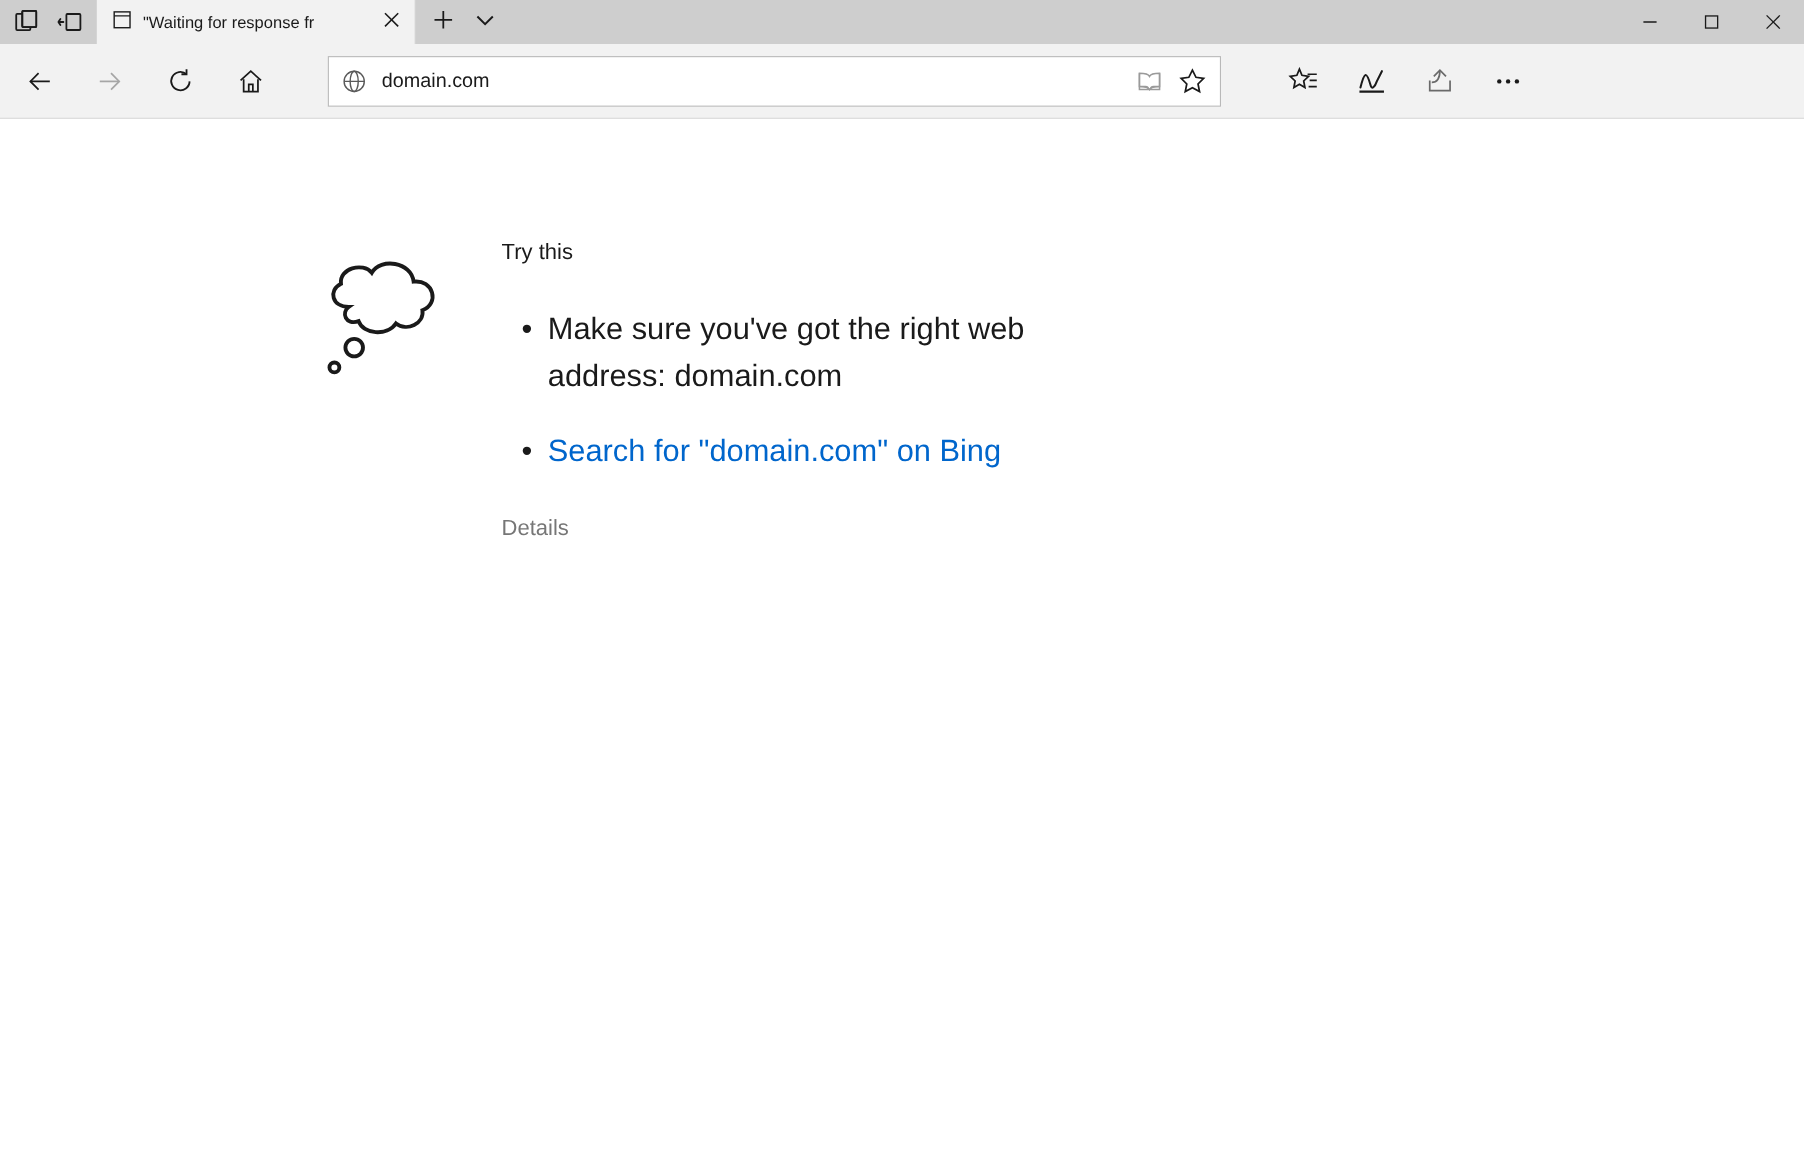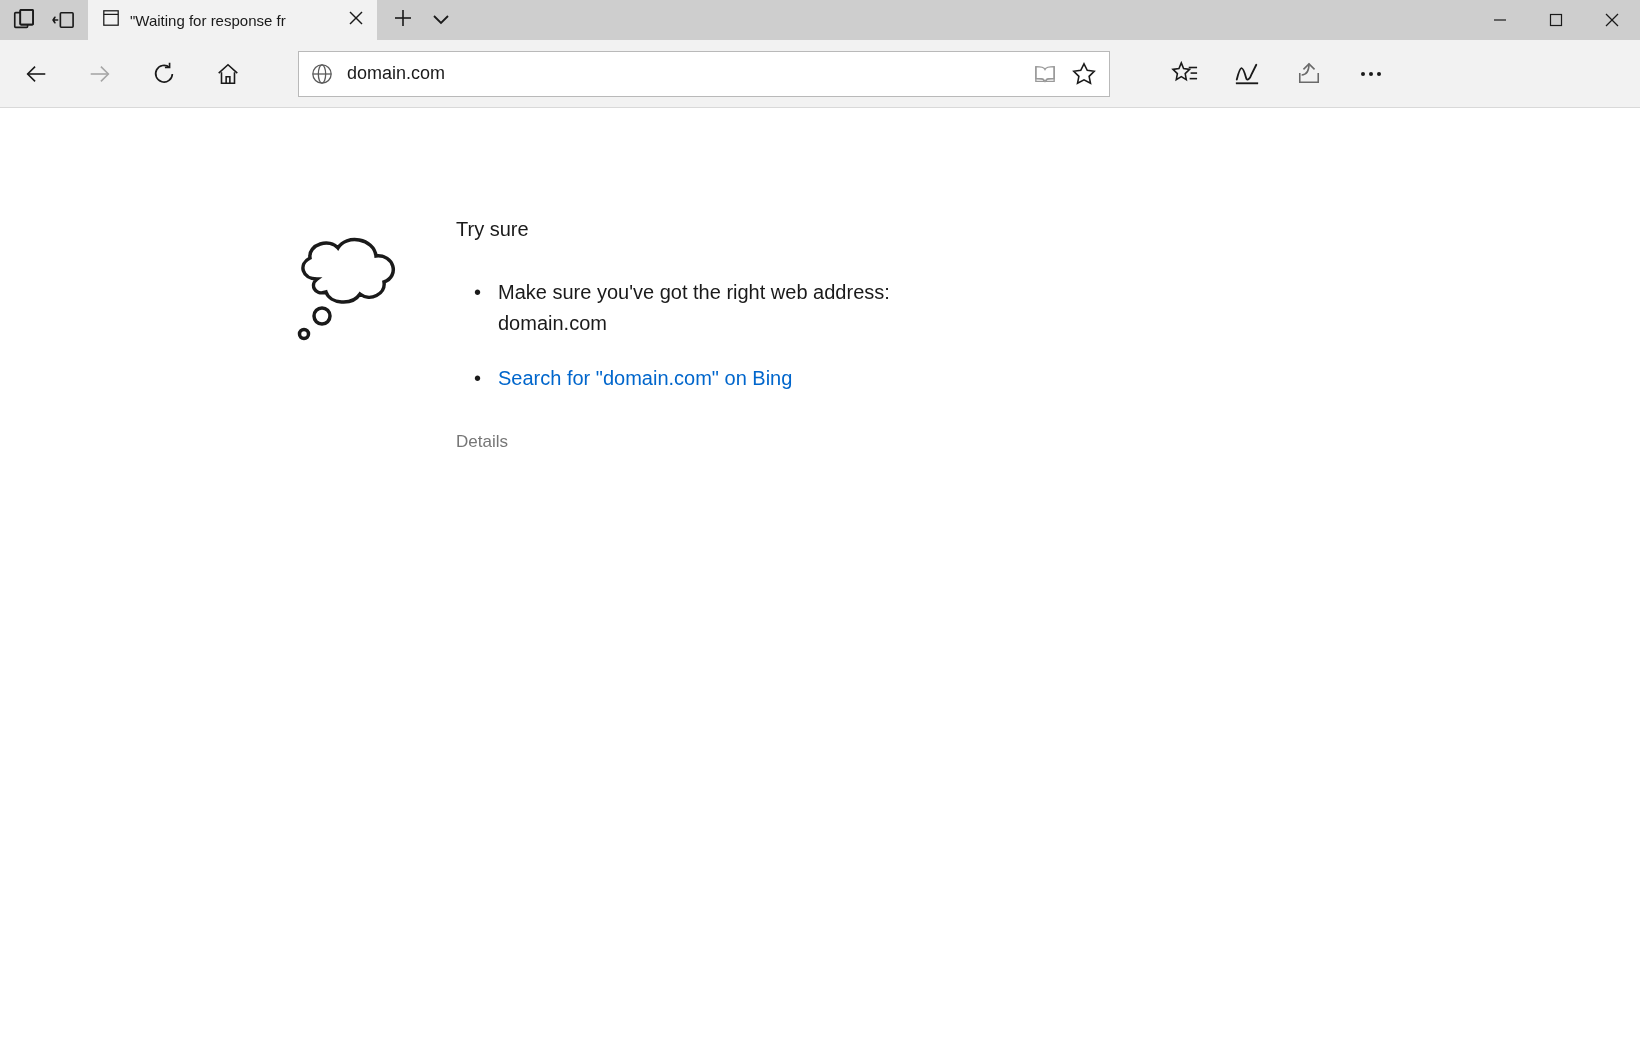--- a/index.html
+++ b/index.html
@@ -136,39 +136,39 @@
       font-size: 20px;
       color: #1a1a1a;
       margin-bottom: 36px;
     }
     .suggestions {
       list-style: none;
       padding-left: 24px;
     }
     .suggestions li {
       position: relative;
-      font-size: 20px;
+      font-size: 28px;
       color: #1a1a1a;
       margin-bottom: 24px;
       line-height: 1.55;
       padding-left: 18px;
     }
     .suggestions li::before {
       content: "•";
       position: absolute;
       left: -6px;
       top: 0;
       color: #1a1a1a;
     }
     .suggestions a {
       color: #0066cc;
       text-decoration: none;
     }
     .details {
-      font-size: 17px;
+      font-size: 20px;
       color: #767676;
       margin-top: 38px;
       cursor: pointer;
     }
   </style>
 </head>
 <body>
 
 <div class="tab-strip">
   <div class="tab-strip-left">
@@ -322,21 +322,21 @@
 <div class="content">
   <div class="cloud-icon">
     <svg width="130" height="130" viewBox="0 0 130 130" fill="none" stroke="#1a1a1a" stroke-width="3.5">
       <path d="M35 55 C20 55 16 40 28 34 C26 20 48 14 56 24 C64 10 92 14 94 32 C112 30 118 52 102 58 C104 70 88 78 78 70 C70 82 48 80 44 68 C32 72 28 60 35 55 Z"></path>
       <circle cx="40" cy="92" r="8"></circle>
       <circle cx="22" cy="110" r="4.5"></circle>
     </svg>
   </div>
 
   <div class="message">
-    <div class="try-this">Try sure</div>
+    <div class="try-this">Try this</div>
     <ul class="suggestions">
       <li>
         <span>Make sure you've got the right web address: domain.com</span>
       </li>
       <li>
         <a href="#">Search for "domain.com" on Bing</a>
       </li>
     </ul>
     <div class="details">Details</div>
   </div>

